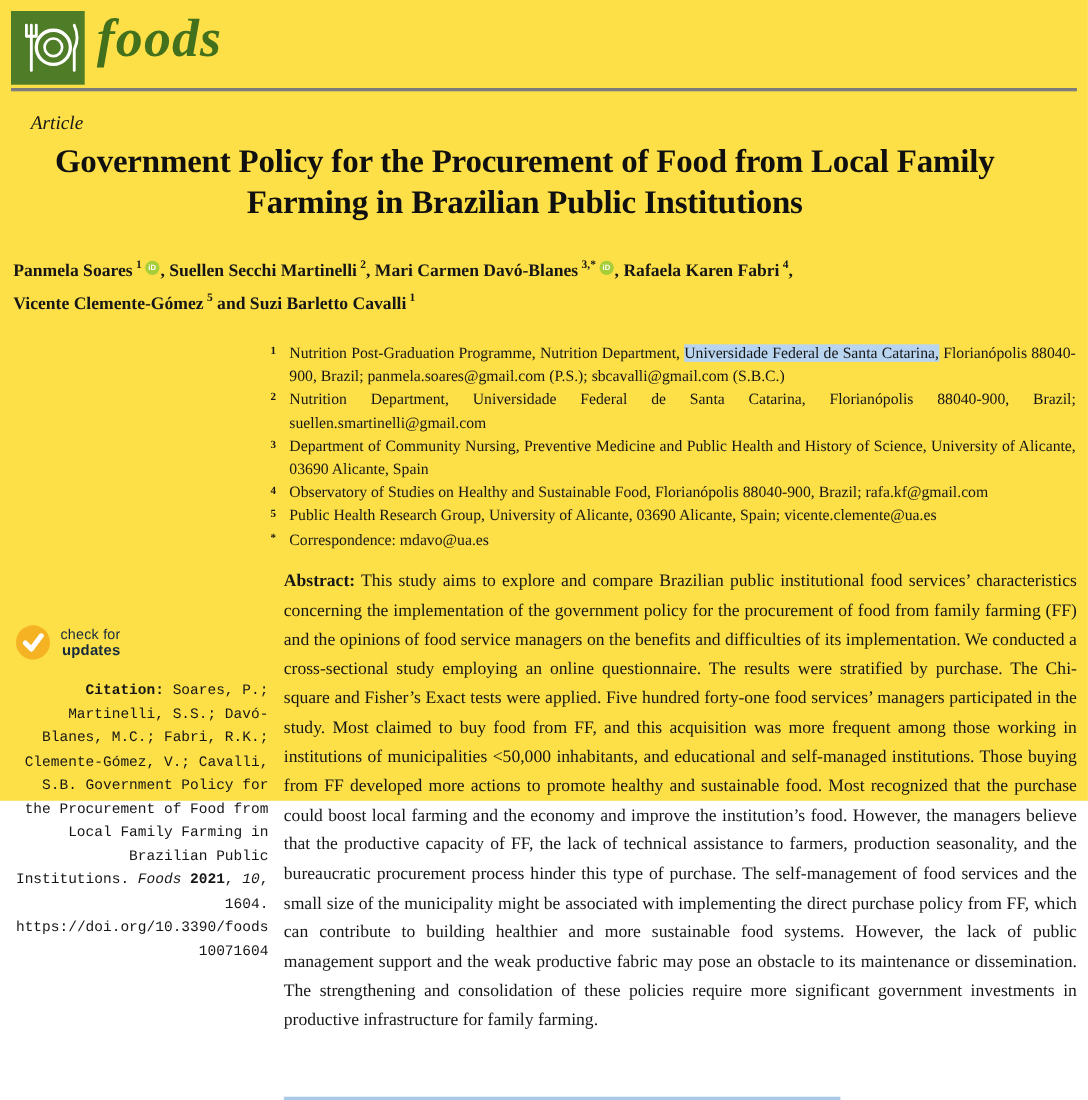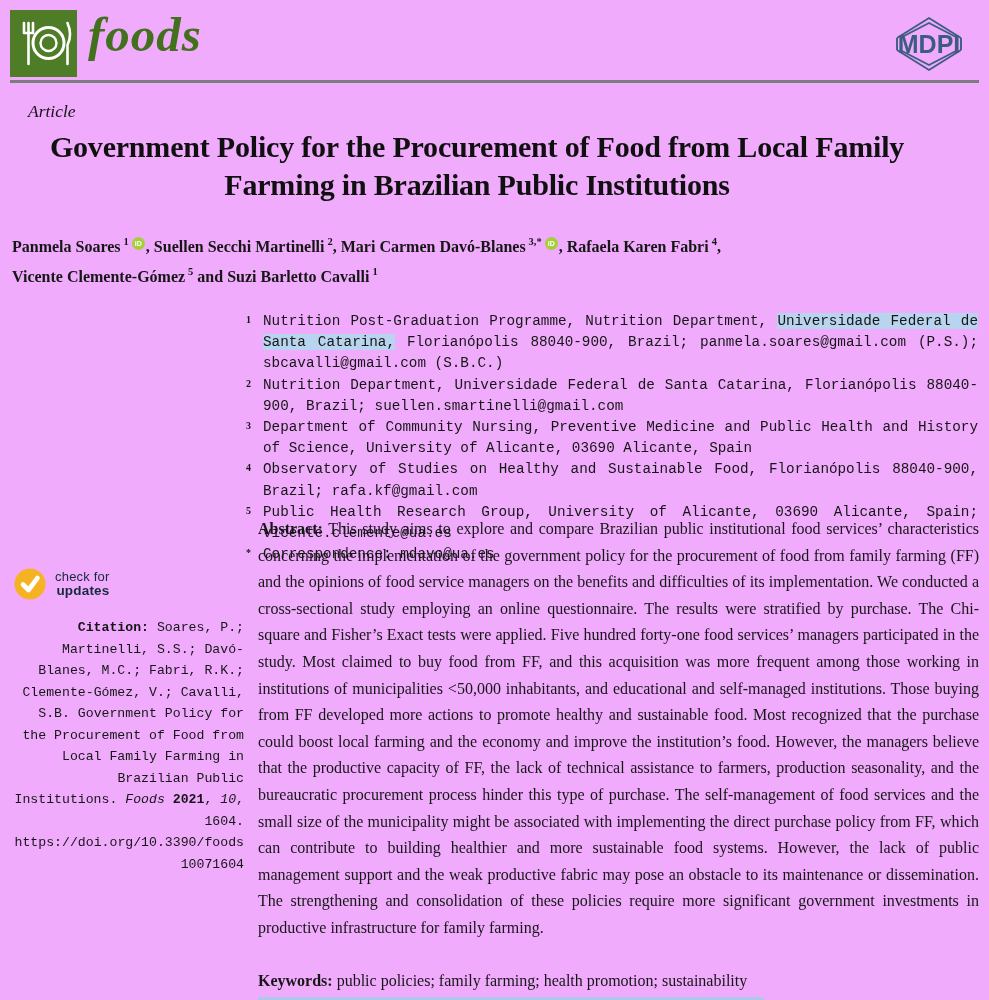--- a/index.html
+++ b/index.html
@@ -1,19 +1,19 @@
 <!DOCTYPE html>
 <html><head>
 <meta charset="utf-8">
 <style>
   * { margin:0; padding:0; box-sizing:border-box; }
   html,body { width:989px; height:1000px; background:#ffffff; overflow:hidden;
               font-family:"Liberation Serif", serif; color:#161616; }
   .abs { position:absolute; }
-  .page { position:relative; width:989px; height:1000px; background:#f0abfc; }
+  .page { position:relative; width:989px; height:728px; background:#fde047; }
 
   
   .logo-box { left:10px; top:10px; width:67px; height:67px; background:#4e7c27; }
   .journal-name { left:88px; top:6px; font-style:italic; font-weight:bold;
                   font-size:49px; color:#43701c; letter-spacing:1px; }
   .mdpi-logo { left:880px; top:12px; }
   .top-rule { left:10px; top:80px; width:969px; height:2.5px; background:#7d7d7d; }
 
   
   .article-label { left:28px; top:101px; font-style:italic; font-size:17.5px; }
@@ -24,21 +24,21 @@
   .sup { font-size:10.5px; vertical-align:7px; margin-left:3px; }
   .orcid { display:inline-block; width:13px; height:13px; border-radius:50%;
            background:#a6ce39; color:#fff; font:bold 7px/13px "Liberation Sans",sans-serif;
            text-align:center; vertical-align:6px; margin:0 1px 0 3px; }
 
   
   .affils { left:246px; top:311px; width:732px; font-size:14.3px; line-height:21.2px; }
   .affil-row { display:flex; }
   .marker { width:17px; flex:0 0 17px; font-size:10px; position:relative; top:-2px;
             font-weight:bold; }
-  .affil-text { flex:1; text-align:justify;font-family:Liberation Mono, monospace; }
+  .affil-text { flex:1; text-align:justify; }
   .hl { background:#b9d4ef; }
 
   
   aside { left:12px; top:560px; width:232px; height:440px;text-align:right; }
   .badge { top:8px; left:2px; display:flex; gap:9px; align-items:center; cursor:pointer; }
   .badge-text { font:13px/14px "Liberation Sans", sans-serif; color:#17293e;
                 letter-spacing:0.2px; }
   .badge-text .b2 { font-weight:bold; font-size:13.5px; }
   #citation { top:57px; left:0; width:232px; font-size:13.2px; line-height:21.5px;
               overflow-wrap:anywhere;font-family:Liberation Mono, monospace; }
@@ -64,33 +64,20 @@
         <path d="M14 13 v10 M18.5 13 v10 M23 13 v10 M14 23 h9"></path>
         <path d="M18.5 23 L18.5 54"></path>
         <circle cx="38.5" cy="33" r="15.5" stroke-width="3"></circle>
         <circle cx="38.5" cy="33" r="8" stroke-width="2.4"></circle>
         <path d="M57.5 13 c3.5 8 3.5 15 0 22 l0 19"></path>
       </g>
     </svg>
   </div>
   <div class="abs journal-name">foods</div>
 
-  <div class="abs mdpi-logo">
-    <svg width="98" height="62" viewBox="0 0 98 62">
-      <g stroke="#3e5c81" stroke-width="1.9" fill="none" stroke-linejoin="miter">
-        <polyline points="17,26 49,6 81,26"></polyline>
-        <polyline points="22,25 49,11 76,25"></polyline>
-        <polyline points="17,38 49,58 81,38"></polyline>
-        <polyline points="22,39 49,53 76,39"></polyline>
-        <line x1="17" y1="26" x2="17" y2="38"></line>
-        <line x1="81" y1="26" x2="81" y2="38"></line>
-      </g>
-      <text x="49" y="41" text-anchor="middle" font-family="Liberation Sans, sans-serif" font-size="25" font-weight="bold" fill="#3e5c81">MDPI</text>
-    </svg>
-  </div>
 
   <div class="abs top-rule"></div>
 
   <div class="abs article-label">Article</div>
   <h1 class="abs title">Government Policy for the Procurement of Food from Local Family Farming in Brazilian Public Institutions</h1>
 
   <div class="abs authors" id="authors"><span>Panmela Soares</span><span class="sup">1</span><span class="orcid">iD</span><span>, </span><span>Suellen Secchi Martinelli</span><span class="sup">2</span><span>, </span><span>Mari Carmen Davó-Blanes</span><span class="sup">3,*</span><span class="orcid">iD</span><span>, </span><span>Rafaela Karen Fabri</span><span class="sup">4</span><span>,</span><br><span>Vicente Clemente-Gómez</span><span class="sup">5</span><span> and </span><span>Suzi Barletto Cavalli</span><span class="sup">1</span></div>
 
   <div class="abs affils" id="affils">
       <div class="affil-row">
@@ -128,17 +115,16 @@
       <div class="badge-text">
         <div>check for</div>
         <div class="b2">updates</div>
       </div>
     </div>
     <div class="abs" id="citation"><span class="b">Citation: </span><span>Soares, P.; Martinelli, S.S.; Davó-Blanes, M.C.; Fabri, R.K.; Clemente-Gómez, V.; Cavalli, S.B. Government Policy for the Procurement of Food from Local Family Farming in Brazilian Public Institutions. </span><span class="i">Foods </span><span class="b">2021</span><span>, </span><span class="i">10</span><span>, 1604. </span><span>https://doi.org/10.3390/foods10071604</span></div>
   </aside>
 
   <div class="abs abstract"><span class="b">Abstract:</span><span> This study aims to explore and compare Brazilian public institutional food services’ characteristics concerning the implementation of the government policy for the procurement of food from family farming (FF) and the opinions of food service managers on the benefits and difficulties of its implementation. We conducted a cross-sectional study employing an online questionnaire. The results were stratified by purchase. The Chi-square and Fisher’s Exact tests were applied. Five hundred forty-one food services’ managers participated in the study. Most claimed to buy food from FF, and this acquisition was more frequent among those working in institutions of municipalities &lt;50,000 inhabitants, and educational and self-managed institutions. Those buying from FF developed more actions to promote healthy and sustainable food. Most recognized that the purchase could boost local farming and the economy and improve the institution’s food. However, the managers believe that the productive capacity of FF, the lack of technical assistance to farmers, production seasonality, and the bureaucratic procurement process hinder this type of purchase. The self-management of food services and the small size of the municipality might be associated with implementing the direct purchase policy from FF, which can contribute to building healthier and more sustainable food systems. However, the lack of public management support and the weak productive fabric may pose an obstacle to its maintenance or dissemination. The strengthening and consolidation of these policies require more significant government investments in productive infrastructure for family farming.</span></div>
 
-  <div class="abs keywords"><span class="b">Keywords:</span><span> public policies; family farming; health promotion; sustainability</span></div>
 
   <div class="abs kw-rule"></div>
 
 </div>
 
 </body></html>

